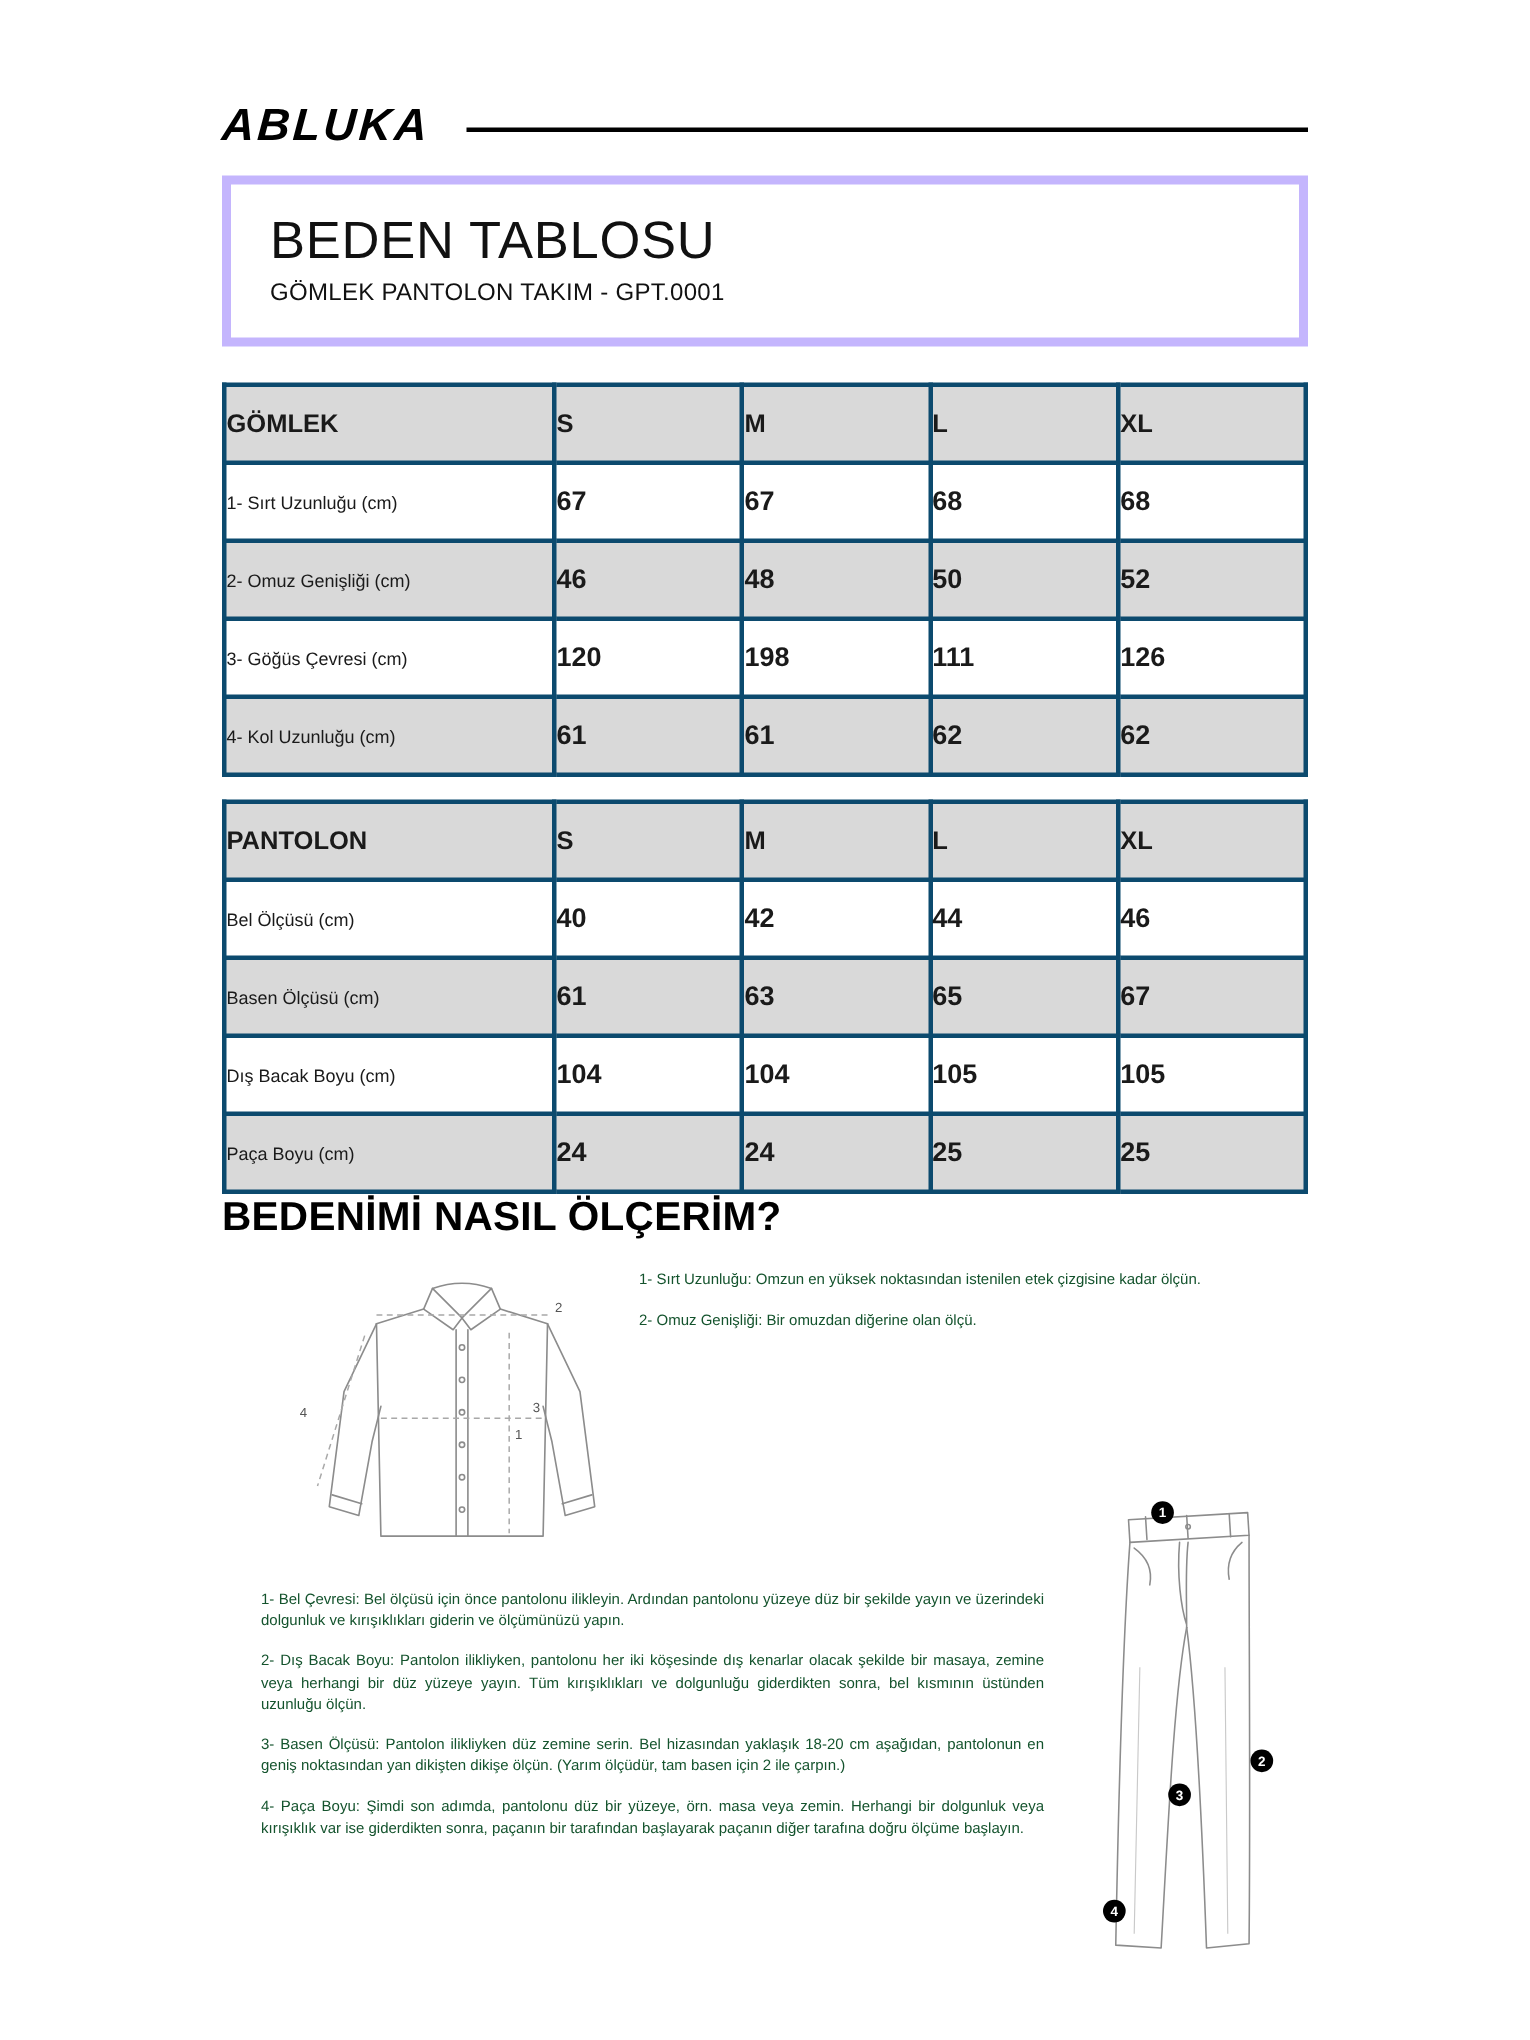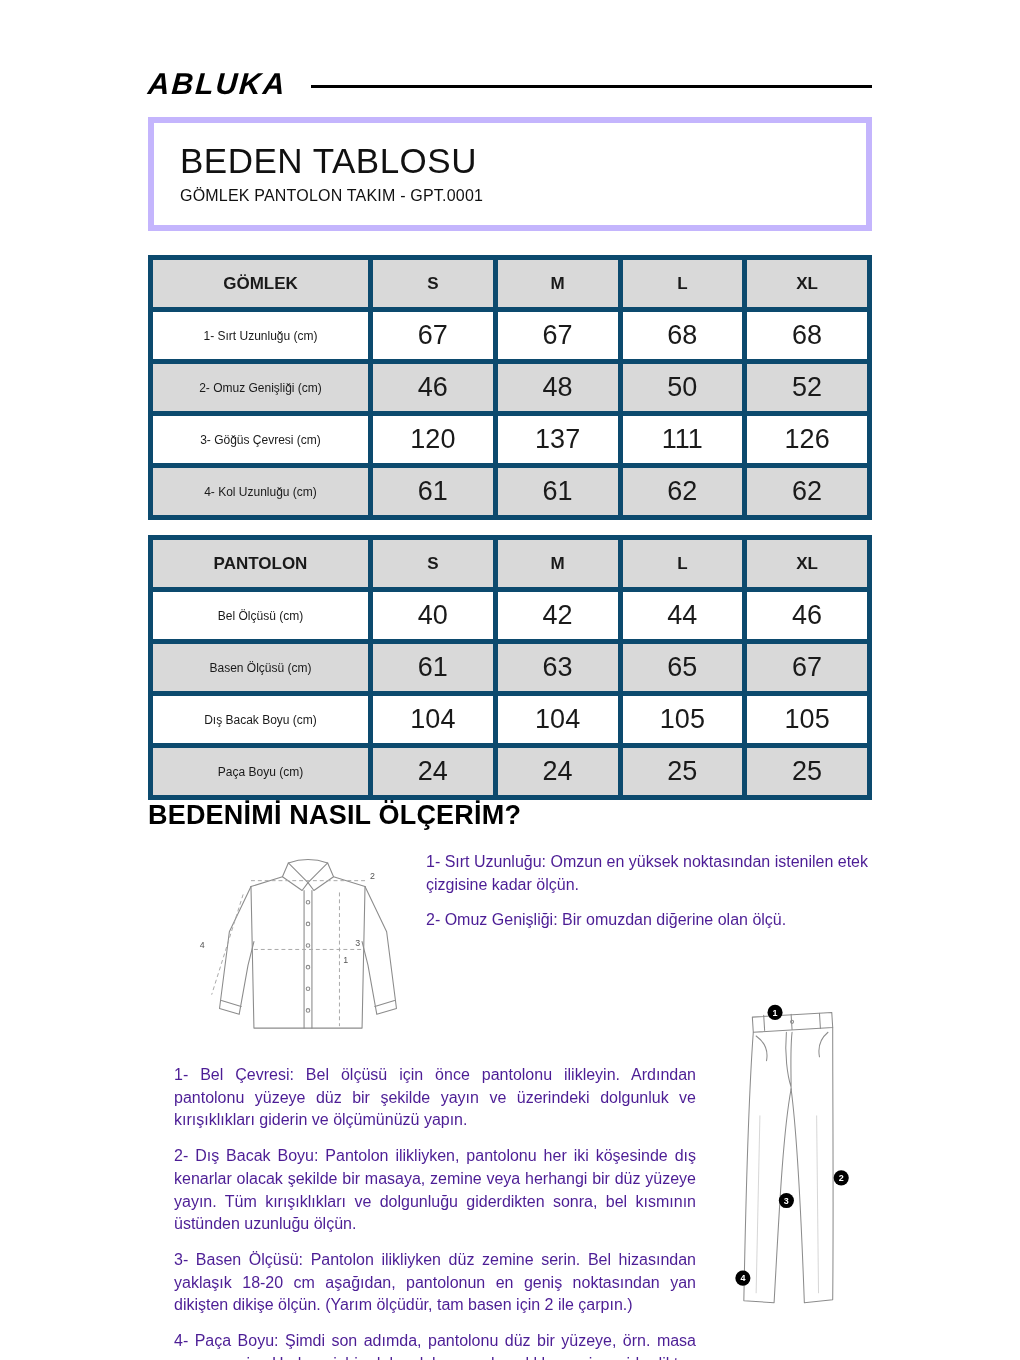--- a/index.html
+++ b/index.html
@@ -19,34 +19,34 @@
   }
   .rule { flex:1; height:3px; background:#000; margin-left:24px; margin-top:4px; }
 
   .title-box { border:6px solid #c4b5fd; margin-top:17px; padding:18px 26px 20px 26px; }
   .title-box h1 { font-size:35px; font-weight:400; letter-spacing:0.5px; color:#111; }
   .subtitle { font-size:16px; margin-top:6px; letter-spacing:0.2px; color:#111; }
 
   table.size-table { width:100%; border-collapse:collapse; table-layout:fixed; margin-top:24px; }
   table.size-table.second { margin-top:15px; }
   .size-table th, .size-table td {
-    border:5px solid #0c4a6e; height:52px;
-    text-align:center; vertical-align:middle; background:#fff;
+    border:3px solid #0c4a6e; height:52px;
+    text-align:left; vertical-align:middle; background:#fff;
   }
   .size-table thead th { background:#d9d9d9; font-size:17px; font-weight:700; }
   .size-table tbody tr:nth-child(even) td { background:#d9d9d9; }
   .size-table td.lbl { font-size:12px; }
-  .size-table td.val { font-size:27px; }
+  .size-table td.val { font-size:18px;font-weight:bold; }
 
   h2.guide-heading { font-size:27px; font-weight:700; letter-spacing:0.2px; color:#000; }
 
   .guide-top { display:flex; margin-top:12px; }
   .shirt-fig { flex:none; width:278px; padding-left:44px; padding-top:4px; }
   .shirt-notes { flex:1; padding-top:8px; }
-  .note { font-size:16px; line-height:1.42; margin-bottom:13px; color:#4c1d95; }
+  .note { font-size:10px; line-height:1.42; margin-bottom:13px; color:#14532d; }
 
   .guide-bottom { display:flex; margin-top:6px; }
   .pants-notes { flex:1; padding-left:26px; padding-right:26px; padding-top:10px; }
   .pants-notes .note { text-align:justify; margin-bottom:13px; }
   .pants-fig { flex:none; width:150px; position:relative; top:-52px; }
   svg { display:block; }
 </style>
 </head>
 <body>
 
@@ -90,21 +90,21 @@
       <tr>
         <td class="lbl">2- Omuz Genişliği (cm)</td>
         <td class="val">46</td>
         <td class="val">48</td>
         <td class="val">50</td>
         <td class="val">52</td>
       </tr>
       <tr>
         <td class="lbl">3- Göğüs Çevresi (cm)</td>
         <td class="val">120</td>
-        <td class="val">137</td>
+        <td class="val">198</td>
         <td class="val">111</td>
         <td class="val">126</td>
       </tr>
       <tr>
         <td class="lbl">4- Kol Uzunluğu (cm)</td>
         <td class="val">61</td>
         <td class="val">61</td>
         <td class="val">62</td>
         <td class="val">62</td>
       </tr>

